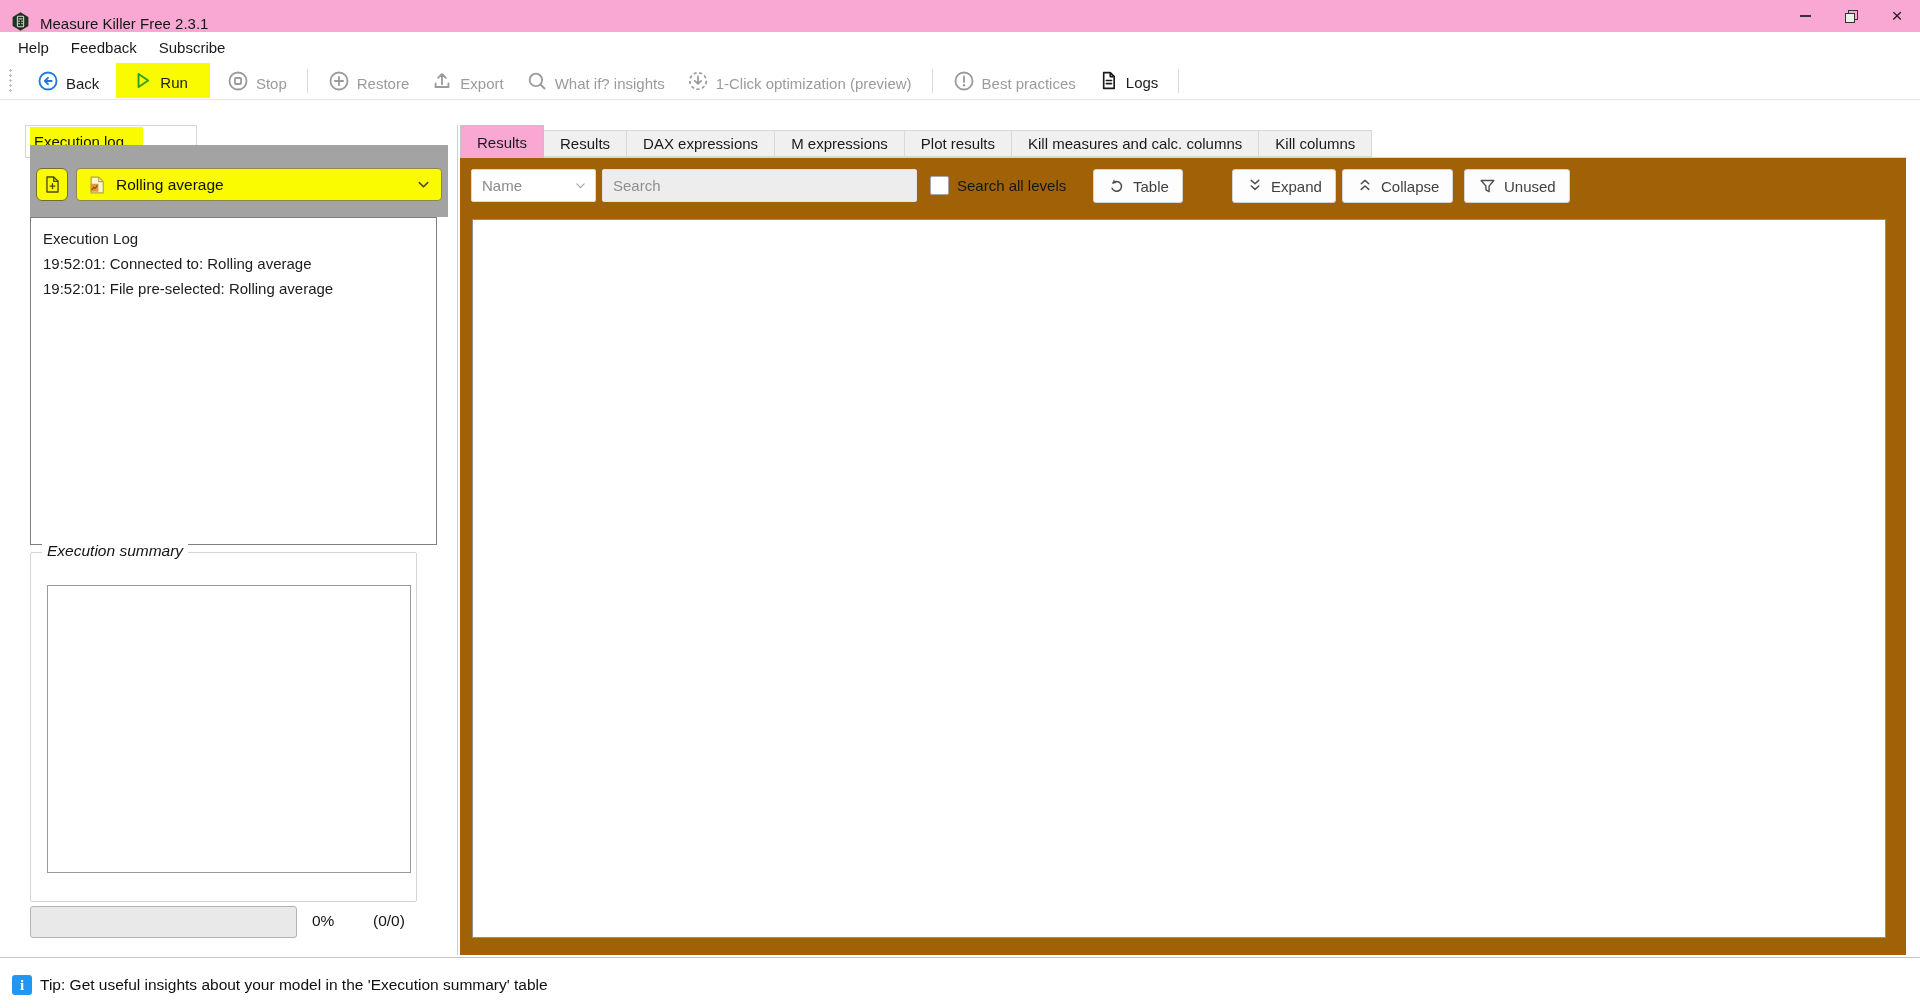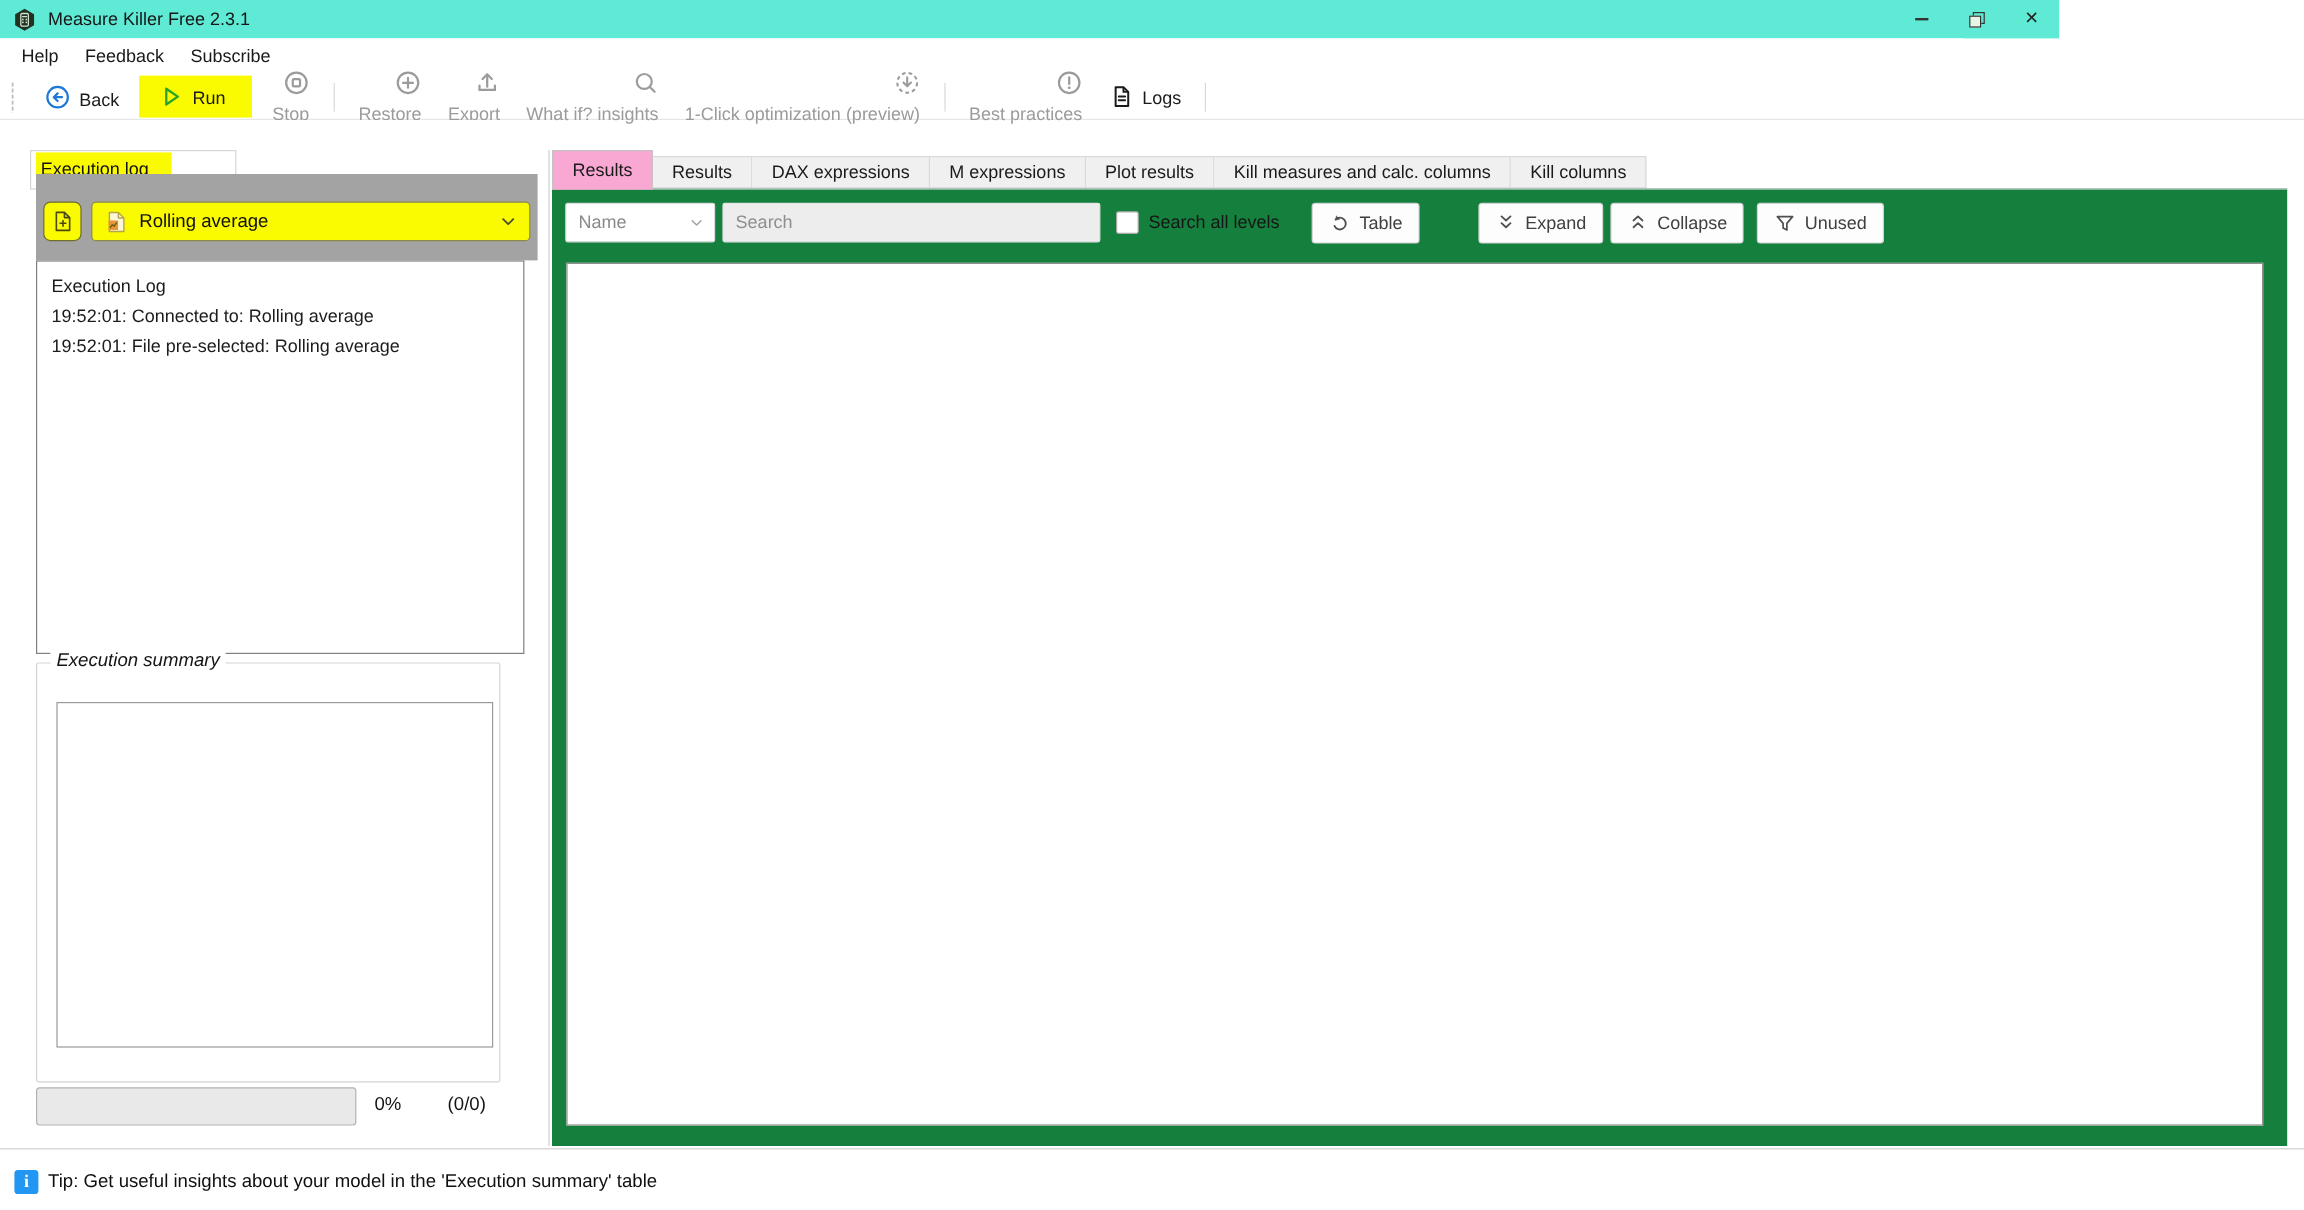--- a/index.html
+++ b/index.html
@@ -1,21 +1,21 @@
 <!DOCTYPE html>
 <html><head>
 <meta charset="utf-8">
 <style>
   * { margin:0; padding:0; box-sizing:border-box; }
   html,body { width:1920px; height:1008px; overflow:hidden; background:#fff;
     font-family:"Liberation Sans", sans-serif; color:#1b1b1b; }
 
   
-  .titlebar { position:absolute; top:0; left:0; width:1716px; height:32px;
-    background:#5eead4; display:flex; align-items:center; }
+  .titlebar { position:absolute; top:0; left:0; width:1920px; height:32px;
+    background:#f9a8d4; display:flex; align-items:flex-end; }
   .app-icon { margin-left:10px; width:21px; height:21px; flex:0 0 auto; }
   .title-text { margin-left:9px; font-size:15px; color:#161616; }
   .win-controls { margin-left:auto; display:flex; height:32px; }
   .win-btn { width:46px; height:32px; display:flex; align-items:center; justify-content:center; cursor:default; }
   .min-glyph { width:11px; height:1.4px; background:#333; }
   .restore-glyph { position:relative; width:13px; height:13px; }
   .restore-glyph .back { position:absolute; top:0; right:0; width:10px; height:10px; border:1.2px solid #333; }
   .restore-glyph .front { position:absolute; bottom:0; left:0; width:10px; height:10px; border:1.2px solid #333; background:#e8f4e6; }
   .close-glyph { font-size:19px; color:#222; line-height:1; margin-top:-2px; }
 
@@ -24,21 +24,21 @@
     background:#fff; display:flex; align-items:center; padding-left:7px; }
   .menu-item { padding:4px 11px; font-size:15px; color:#1a1a1a; }
 
   
   .toolbar { position:absolute; top:62px; left:0; width:1920px; height:38px;
     background:#fff; border-bottom:1px solid #e6e6e6; display:flex; align-items:center; padding-left:5px; }
   .gripper { width:3px; height:26px; margin:0 14px 0 4px;
     background-image:radial-gradient(#bdbdbd 1px, transparent 1.1px); background-size:3px 5px; }
   .titem { display:flex; align-items:flex-end; gap:7px; padding:5px 11px; font-size:15px; color:#1b1b1b; white-space:nowrap; }
   .titem svg { display:block; }
-  .titem.disabled { color:#9b9b9b;flex-direction:column; }
+  .titem.disabled { color:#9b9b9b; }
   .titem.run { background:#fafa00; padding:7px 22px 7px 16px; margin:0 6px; }
   .tsep { width:1px; height:24px; background:#d9d9d9; margin:0 9px; }
 
   
   .left-panel { position:absolute; top:100px; left:0; width:458px; height:857px; background:#fff; }
   .exec-tab-bg { position:absolute; left:25px; top:25px; width:172px; height:33px;
     background:#fff; border:1px solid #d6d6d6; }
   .exec-label { position:absolute; left:30px; top:27px; width:113px; height:28px;
     background:#fafa00; font-size:15px; color:#111; display:flex; align-items:center; padding-left:4px; }
   .yellow-block { position:absolute; left:30px; top:45px; width:418px; height:72px; background:#a3a3a3; }
@@ -65,21 +65,21 @@
   .splitter { position:absolute; left:457px; top:125px; width:1px; height:830px; background:#cfcfcf; }
 
   
   .right-panel { position:absolute; left:460px; top:125px; width:1446px; height:830px; }
   .tabs { position:absolute; top:0; left:0; height:32px; display:flex; align-items:stretch; }
   .tab { margin-top:5px; padding:0 16px; display:flex; align-items:center; font-size:15px; color:#1a1a1a;
     background:#f0f0f0; border:1px solid #d9d9d9; border-left-width:0; white-space:nowrap; }
   .tab:first-child { border-left-width:1px; }
   .tab.active { margin-top:0; background:#f9a8d4; border:1px solid #c3c3c3; border-bottom:none; margin-bottom:-1px; z-index:2; }
   .panel-body { position:absolute; top:32px; left:0; width:1446px; height:798px;
-    background:#15803d; border-top:1px solid #d6d6d6; }
+    background:#a16207; border-top:1px solid #d6d6d6; }
   .name-combo { position:absolute; left:11px; top:11px; width:125px; height:33px; background:#fff;
     border:1px solid #d9d9d9; border-radius:2px; display:flex; align-items:center; padding:0 8px 0 10px; }
   .name-combo span { font-size:15px; color:#8a8a8a; flex:1; }
   .search-input { position:absolute; left:142px; top:11px; width:315px; height:33px;
     background:#ededed; border:1px solid #e3e3e3; border-radius:2px; padding:0 10px;
     font-size:15px; color:#333; font-family:"Liberation Sans", sans-serif; outline:none; }
   .search-input::placeholder { color:#8f8f8f; }
   .chk-wrap { position:absolute; left:470px; top:11px; height:33px; display:flex; align-items:center; gap:8px; }
   .chk-box { width:19px; height:19px; background:#fff; border:1px solid #a6a6a6; border-radius:2px; }
   .chk-label { font-size:15px; color:#161616; }

